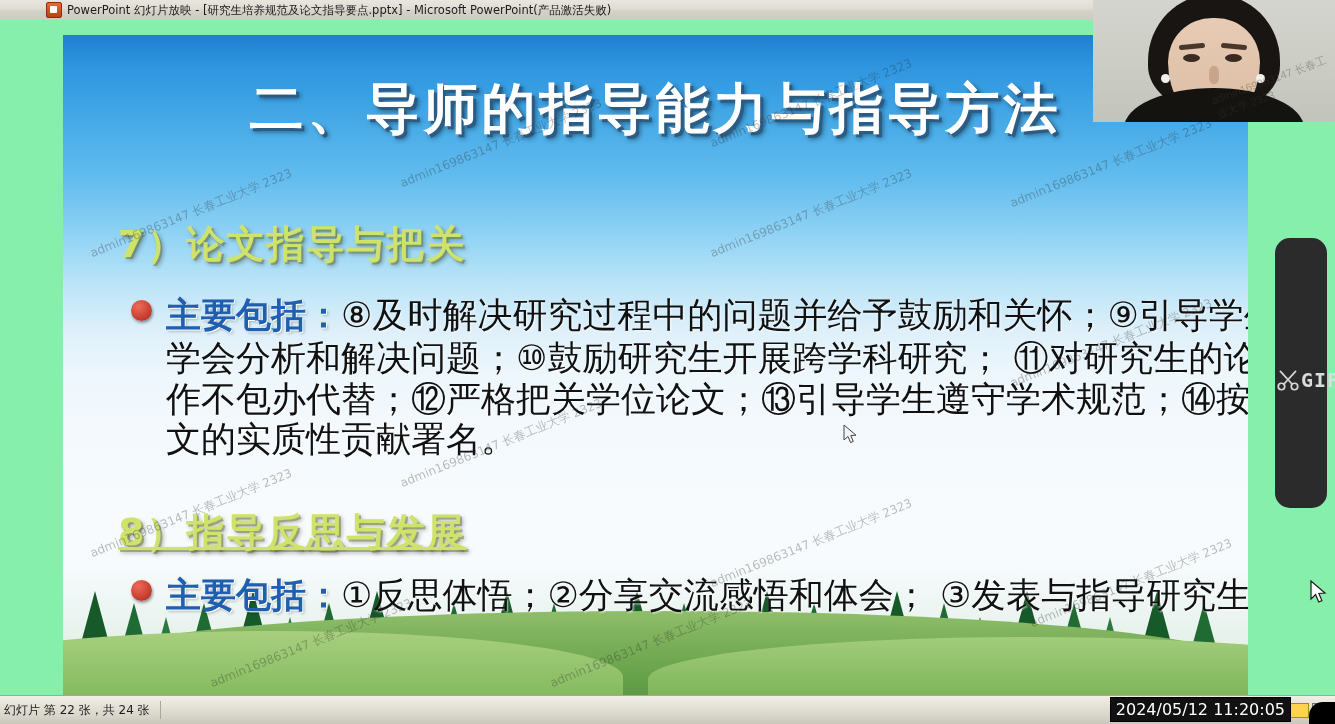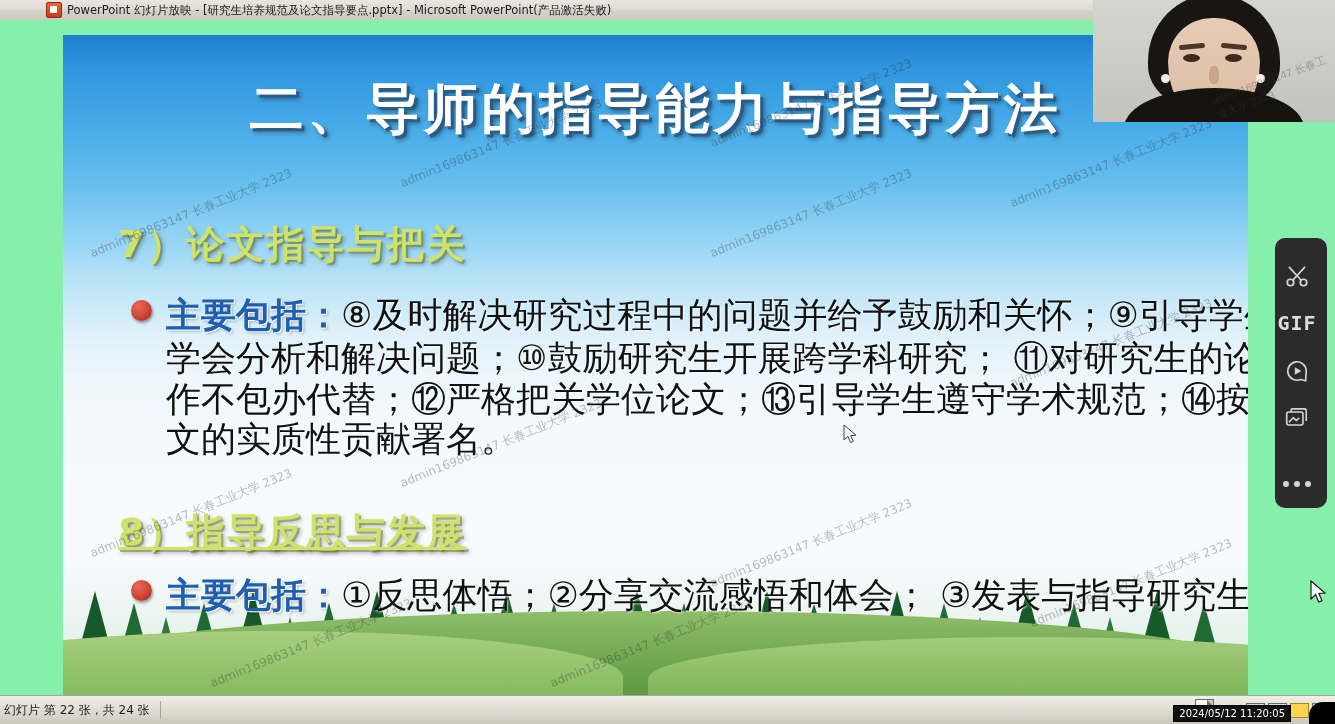--- a/index.html
+++ b/index.html
@@ -78,22 +78,22 @@
   .wc-eye.l{left:90px;} .wc-eye.r{left:132px;}
   .wc-nose{position:absolute;left:116px;top:66px;width:10px;height:18px;
     background:rgba(180,140,112,.55);border-radius:40%;}
   .wc-mouth{position:absolute;left:107px;top:92px;width:30px;height:14px;
     background:#a2423f;border-radius:50%;}
   .wc-ear{position:absolute;top:74px;width:9px;height:9px;background:#f2f0ea;border-radius:50%;}
   .wc-ear.l{left:68px;} .wc-ear.r{left:163px;}
   .wm-cam{position:absolute;left:118px;top:72px;color:rgba(60,60,60,.35);font-size:11px;transform:rotate(-20deg);}
 
   
-  .rail{position:absolute;right:8px;top:238px;width:52px;height:270px;background:#2b2b2b;border-radius:10px;
-    display:flex;flex-direction:column;align-items:flex-start;justify-content:flex-start;padding-top:14px;box-sizing:border-box;}
+  .rail{position:absolute;right:8px;top:238px;width:52px;height:270px;background:#2b2b2b;border-radius:15px;
+    display:flex;flex-direction:row;align-items:center;justify-content:flex-start;padding-top:14px;box-sizing:border-box;}
   .rail-btn{width:44px;height:52px;display:flex;align-items:center;justify-content:center;
     color:#d6d6d6;cursor:pointer;}
   .rail-btn svg{display:block;}
   .rail-gif{font-size:20px;font-weight:bold;letter-spacing:1px;color:#dcdcdc;
     font-family:"DejaVu Sans Mono","Liberation Mono",monospace;}
   .rail-dots{display:flex;gap:5px;align-items:center;justify-content:center;}
   .rail-dots i{width:6px;height:6px;border-radius:50%;background:#d6d6d6;display:block;}
 
   
   .cursor{position:absolute;pointer-events:none;}
@@ -105,21 +105,21 @@
   .sb-text{font-size:12px;color:#1d1d1d;margin-left:4px;white-space:nowrap;
     font-family:"DejaVu Sans","Liberation Sans",sans-serif;}
   .sb-sep{width:1px;height:18px;background:#a9a69b;margin:0 10px;}
   .sb-right{position:absolute;right:4px;top:0;height:28px;display:flex;align-items:center;gap:10px;}
   .sb-arrow{color:#2a66b8;font-size:15px;cursor:pointer;line-height:1;}
   .sb-page{width:17px;height:20px;border:1px solid #6d6a61;background:#fdfdfb;position:relative;cursor:pointer;}
   .sb-page:after{content:"";position:absolute;right:0;top:0;border-top:6px solid #c9c6ba;border-left:6px solid #6d6a61;}
   .sb-boxes{display:flex;gap:3px;align-items:center;}
   .sb-box{width:17px;height:13px;border:1px solid #6e6b61;background:#dfdcd2;}
   .sb-box.act{background:#ffd34d;border-color:#a98b17;}
-  .tooltip{position:absolute;right:44px;bottom:2px;background:#111;color:#fff;font-size:10px;
+  .tooltip{position:absolute;right:44px;bottom:2px;background:#111;color:#fff;font-size:16px;
     padding:2px 5px;border:1px solid #000;white-space:nowrap;
     font-family:"DejaVu Sans","Liberation Sans",sans-serif;}
   .corner{position:absolute;right:0;bottom:0;width:26px;height:22px;background:#000;border-radius:14px 0 0 0;}
 </style>
 </head>
 <body>
 
 <div id="app">
 
   <div class="titlebar">

